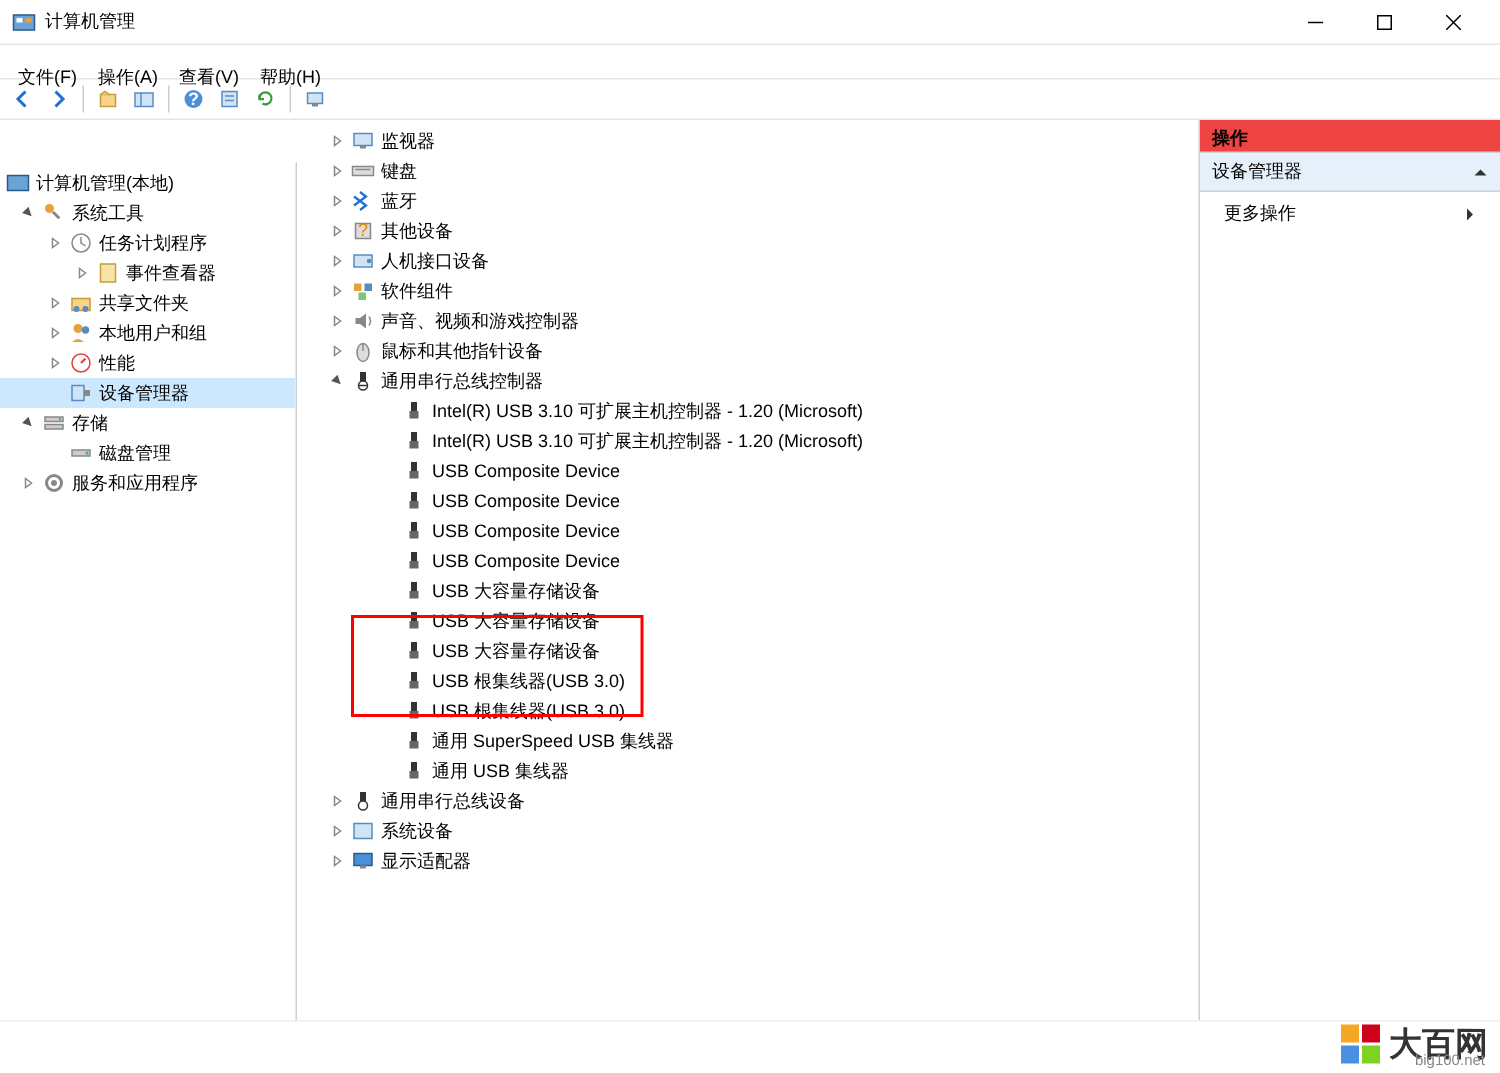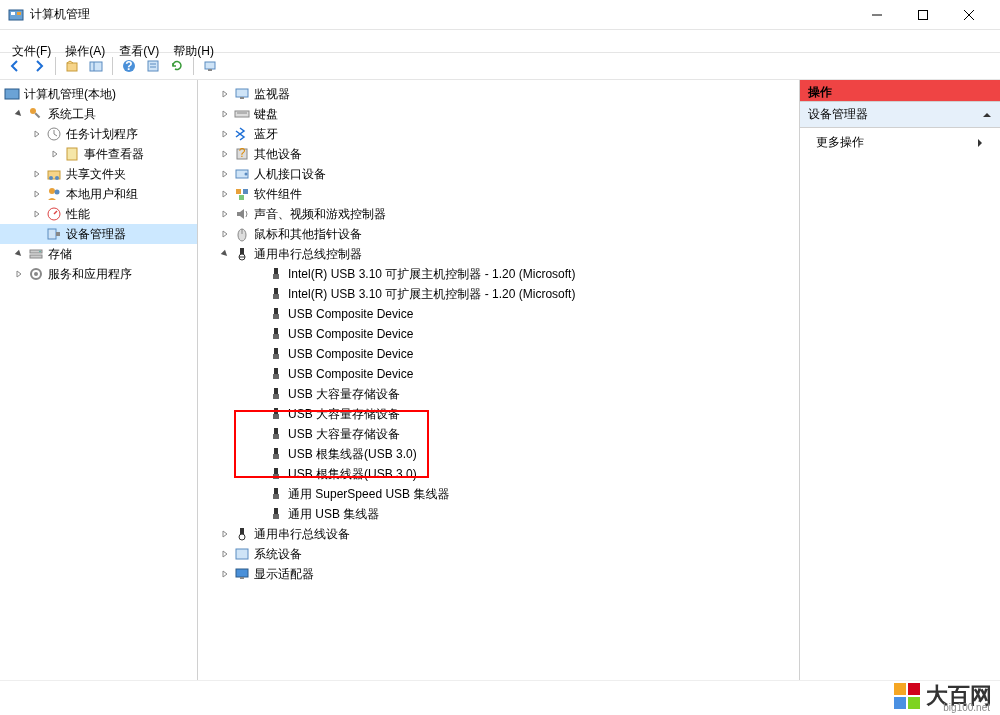--- a/index.html
+++ b/index.html
@@ -12,21 +12,21 @@
 .win-btn { width: 46px; height: 30px; display: flex; align-items: center; justify-content: center; cursor: pointer; }
 
 .menubar { height: 22px; display: flex; align-items: center; padding: 0 6px; gap: 2px; }
 .menu-item { padding: 2px 6px; cursor: pointer; margin-top: 20px; }
 
 .toolbar { height: 28px; display: flex; align-items: center; padding: 0 4px; gap: 2px; border-top: 1px solid #e5e5e5; border-bottom: 1px solid #e5e5e5; }
 .tb-btn { width: 22px; height: 22px; display: flex; align-items: center; justify-content: center; cursor: pointer; border: 1px solid transparent; }
 .tb-sep { width: 1px; height: 18px; background: #ccc; margin: 0 3px; }
 
 .main { display: flex; height: calc(100% - 80px - 35px); }
-.left-panel { width: 198px; border-right: 1px solid #d0d0d0; overflow: auto; padding: 4px 0; }
+.left-panel { width: 198px; border-right: 1px solid #d0d0d0; overflow: auto; padding: 4px 0; margin-top: 28px; }
 .center-panel { flex: 1; border-right: 1px solid #d0d0d0; overflow: auto; padding: 4px 0; position: relative; }
 .right-panel { width: 200px; display: flex; flex-direction: column; }
 
 .tree-item { display: flex; align-items: center; height: 20px; padding-right: 4px; cursor: pointer; white-space: nowrap; }
 .tree-item.selected { background: #cce8ff; }
 .expander { width: 14px; height: 14px; display: flex; align-items: center; justify-content: center; margin-right: 2px; cursor: pointer; }
 .expander svg { width: 10px; height: 10px; }
 .node-icon { width: 16px; height: 16px; margin-right: 4px; flex-shrink: 0; }
 .node-label { color: #000; }
 
@@ -229,20 +229,27 @@
             <path d="M2 2 L8 5 L2 8 Z" fill="#555" transform="rotate(45 5 5)"></path>
           </svg>
         </span>
       <svg class="node-icon" viewBox="0 0 16 16">
           <rect x="2" y="4" width="12" height="3" fill="#ccc" stroke="#888"></rect>
           <rect x="2" y="9" width="12" height="3" fill="#ccc" stroke="#888"></rect>
           <circle cx="12" cy="5.5" r="0.8" fill="#4a9"></circle>
         </svg>
       <span class="node-label">存储</span>
     </div>
+    <div class="tree-item" style="padding-left:46px">
+      <svg class="node-icon" viewBox="0 0 16 16">
+          <rect x="2" y="6" width="12" height="4" fill="#ccc" stroke="#888"></rect>
+          <circle cx="12" cy="8" r="1" fill="#4a9"></circle>
+        </svg>
+      <span class="node-label">磁盘管理</span>
+    </div>
     <div class="tree-item" style="padding-left:12px">
       <span class="expander">
           <svg viewBox="0 0 10 10">
             <path d="M3 2 L7 5 L3 8 Z" fill="none" stroke="#888"></path>
           </svg>
         </span>
       <svg class="node-icon" viewBox="0 0 16 16">
           <circle cx="8" cy="8" r="5" fill="none" stroke="#888" stroke-width="2"></circle>
           <circle cx="8" cy="8" r="2" fill="#888"></circle>
         </svg>

